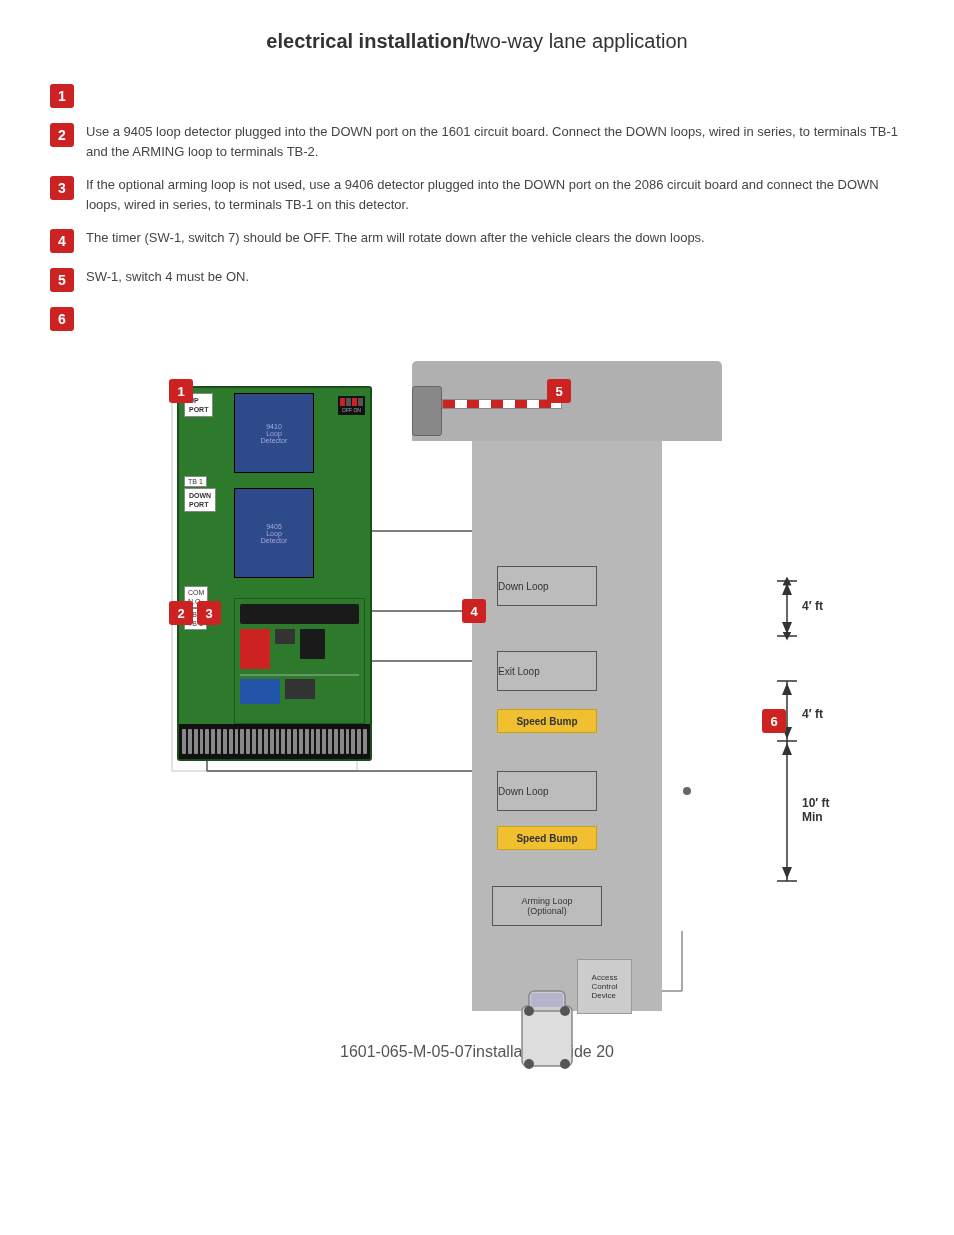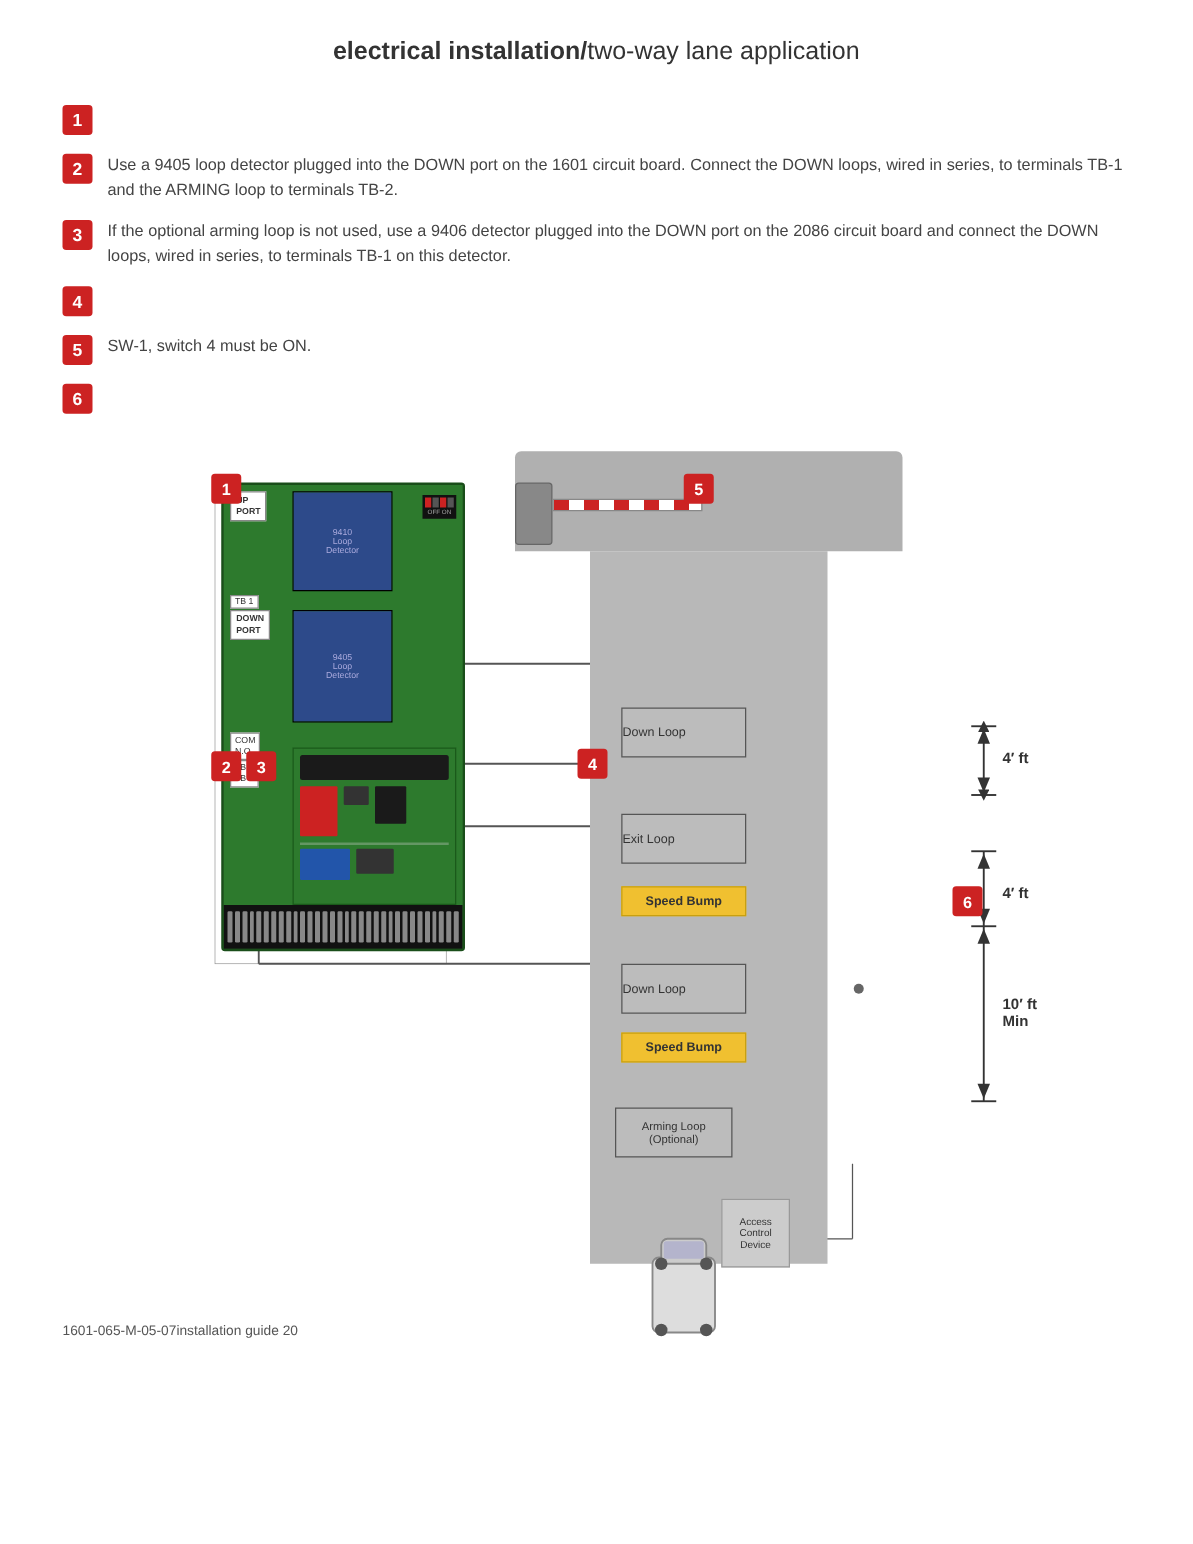--- a/index.html
+++ b/index.html
@@ -162,20 +162,21 @@
     <span class="step-text">Use a 9405 loop detector plugged into the DOWN port on the 1601 circuit board.  Connect the DOWN loops, wired in series, to terminals TB-1 and the ARMING loop to terminals TB-2.</span>
   </div>
 
   <div class="step-item">
     <span class="step-number">3</span>
     <span class="step-text">If the optional arming loop is not used, use a 9406 detector plugged into the DOWN port on the 2086 circuit board and connect the DOWN loops, wired in series, to terminals TB-1 on this detector.</span>
   </div>
 
   <div class="step-item">
     <span class="step-number">4</span>
+    <span class="step-text">The timer (SW-1, switch 7) should be OFF.  The arm will rotate down after the vehicle clears the down loops.</span>
   </div>
 
   <div class="step-item">
     <span class="step-number">5</span>
     <span class="step-text">SW-1, switch 4 must be ON.</span>
   </div>
 
   <div class="step-item">
     <span class="step-number">6</span>
   </div>
@@ -332,27 +333,27 @@
   </div>
 
   <div class="loop-box" style="left:380px; top:420px; width:100px; height:40px;">
     <span>Down Loop</span>
   </div>
 
   <div class="speed-bump-box" style="left:380px; top:475px; width:100px; height:24px;">
     <span>Speed Bump</span>
   </div>
 
-  <div class="arming-loop-box" style="left:375px; top:535px; width:94px; height:40px;">
+  <div class="arming-loop-box" style="left:375px; top:535px; width:110px; height:40px;">
     <span style="white-space:pre-line; text-align:center;">Arming Loop
 (Optional)</span>
   </div>
 
   <div class="access-box" style="left:460px; top:608px; width:55px; height:55px;">
-    <span style="white-space:pre-line; text-align:center; font-size:8px;">Access
+    <span style="white-space:pre-line; text-align:left; font-size:8px;">Access
 Control
 Device</span>
   </div>
 
   <div style="position:absolute; left:400px; top:635px; width:60px; height:85px;">
     <svg width="60" height="85" viewBox="0 0 60 85">
 
       <rect x="5" y="20" width="50" height="60" rx="5" fill="#ddd" stroke="#888" stroke-width="1.5"></rect>
 
       <rect x="12" y="5" width="36" height="20" rx="5" fill="#ccc" stroke="#888" stroke-width="1.5"></rect>
@@ -378,16 +379,16 @@
 
   <div class="diag-badge" style="left:645px; top:358px;">6</div>
 
   <div class="measure-label" style="left:685px; top:248px;">4′ ft</div>
   <div class="measure-label" style="left:685px; top:356px;">4′ ft</div>
   <div class="measure-label" style="left:685px; top:445px;"></div>
   <div style="position:absolute; left:685px; top:445px; font-size:12px; font-weight:bold; color:#333; white-space:pre-line;">10′ ft<br>Min</div>
 
 </div>
 
-<div style="display:flex; justify-content:flex-start; margin-top:28px; font-size:11px; color:#555;">
+<div style="display:flex; justify-content:center; margin-top:12px; font-size:16px; color:#555;">
   <span>1601-065-M-05-07</span>
   <span>installation guide   20</span>
 </div>
 
 </body></html>

